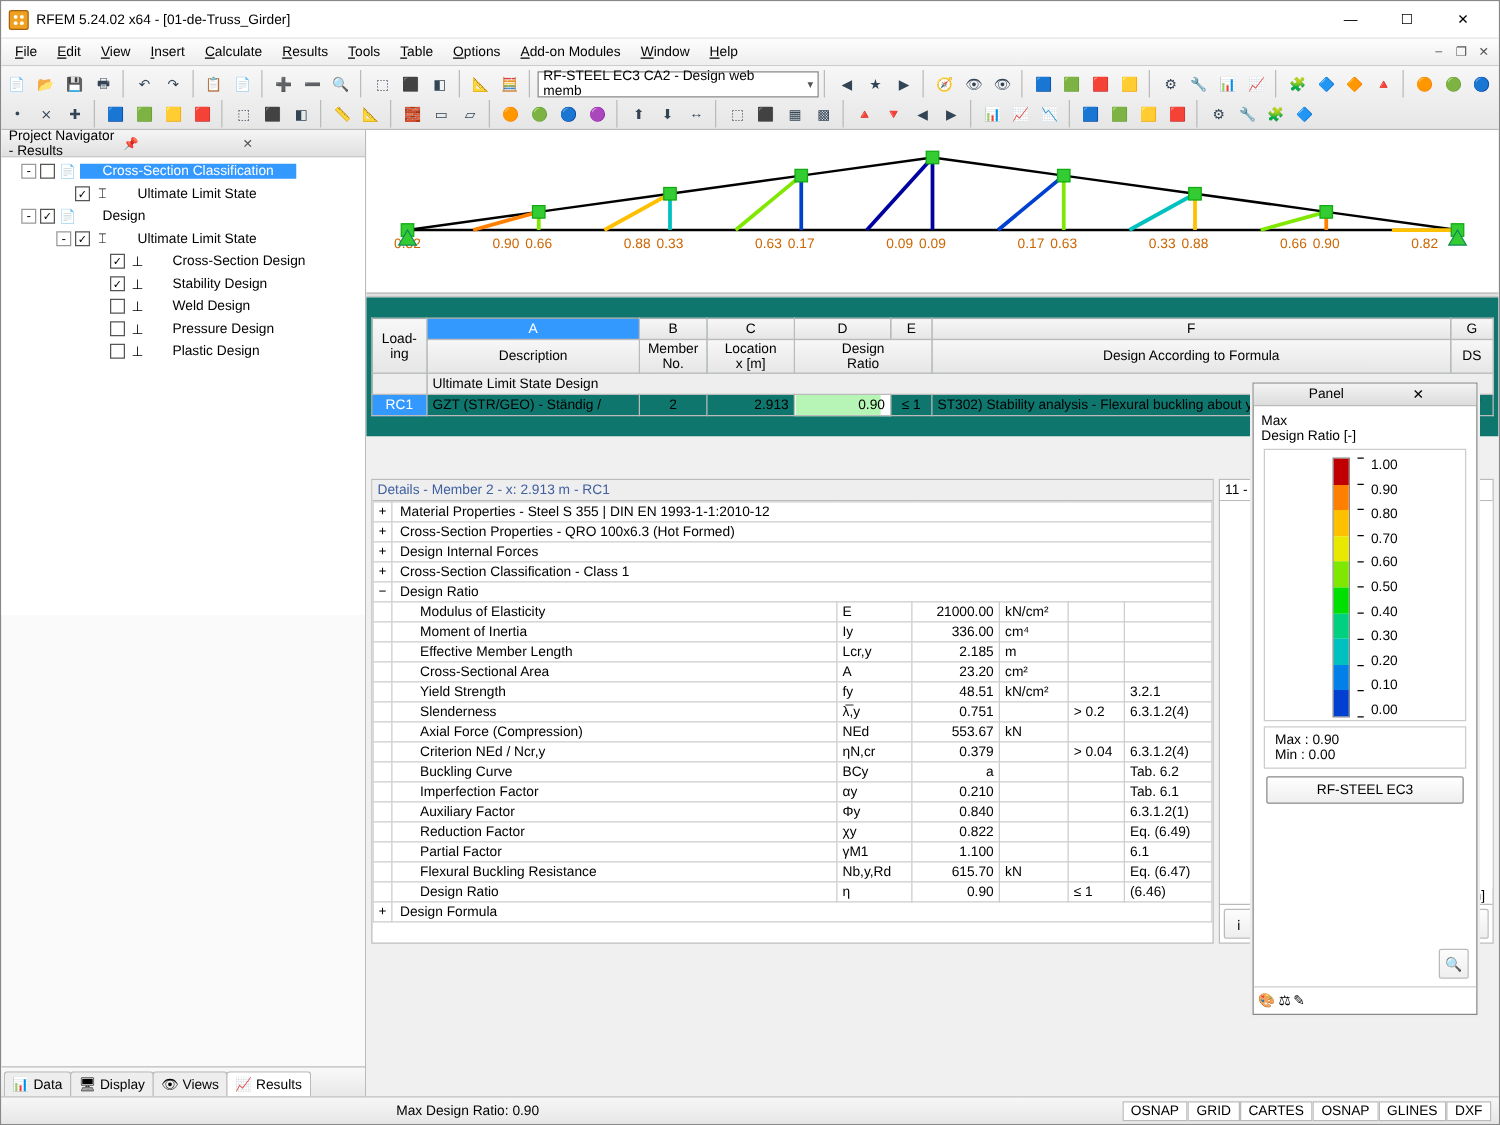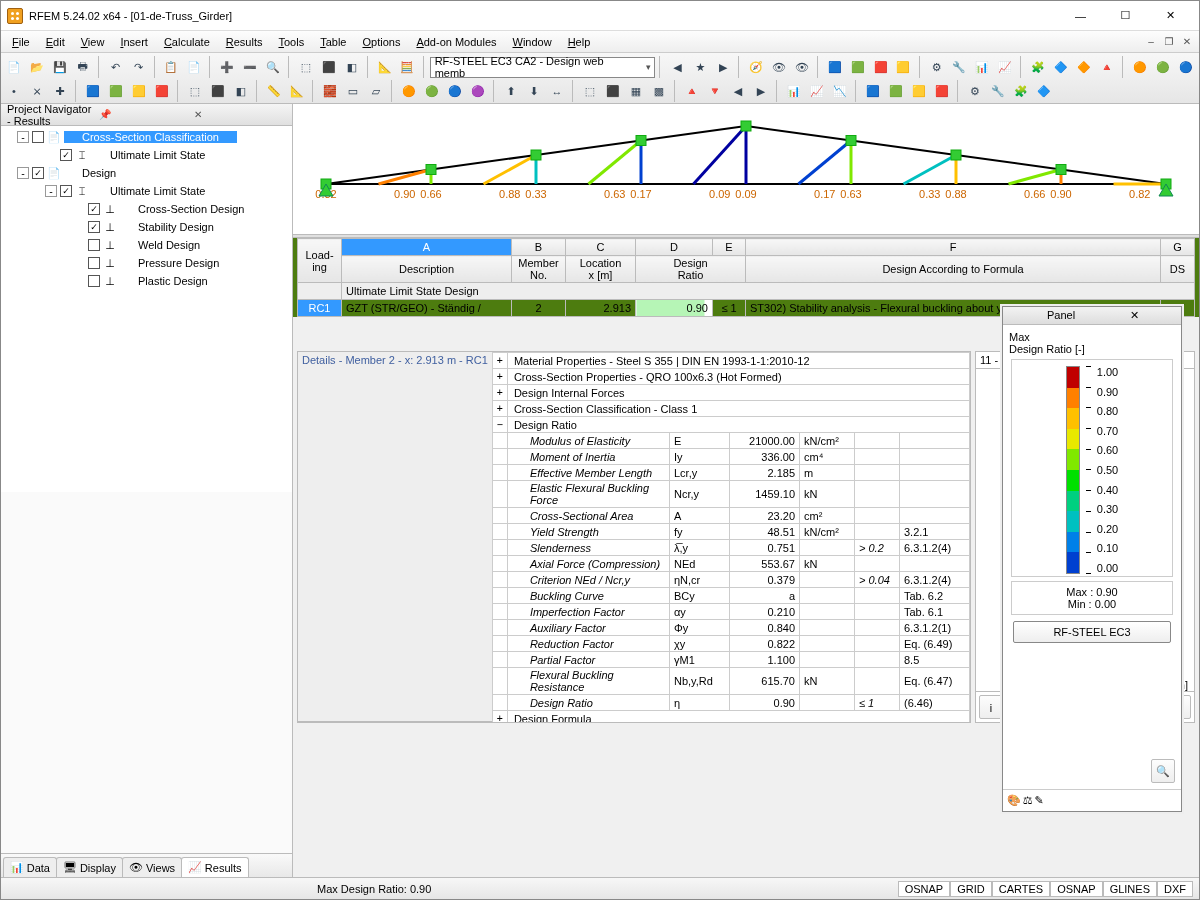--- a/index.html
+++ b/index.html
@@ -33,56 +33,56 @@
 .tico{width:14px;height:12px;display:flex;align-items:center;justify-content:center;}
 .tlabel{white-space:nowrap;padding:0 18px;}
 .tlabel.sel{background:#3399ff;color:#fff;}
 .nav-tabs{height:24px;background:linear-gradient(#f9f9f9,#e8e8e8);border-top:1px solid #bbb;display:flex;align-items:flex-end;padding:0 2px;}
 .nav-tab{padding:3px 6px;border:1px solid #bbb;border-bottom:none;margin-right:-1px;background:#eee;display:flex;align-items:center;gap:3px;border-radius:3px 3px 0 0;}
 .nav-tab.active{background:#fff;}
 .center{flex:1;display:flex;flex-direction:column;overflow:hidden;background:#f0f0f0;}
 .viewhdr{padding:4px 8px;color:#000;line-height:13px;background:#fff;}
 .trussview{height:130px;background:#fff;overflow:hidden;}
 .split-h{height:4px;background:#e0e0e0;border-top:1px solid #bbb;border-bottom:1px solid #bbb;cursor:row-resize;}
-.grid-area{background:#4d7c0f;padding:0 4px;}
+.grid-area{background:#0f766e;padding:16px 4px;}
 table.grid{border-collapse:collapse;width:100%;}
 table.grid th,table.grid td{border:1px solid #bbb;padding:1px 4px;height:17px;text-align:center;}
 table.grid th{background:linear-gradient(#f7f7f7,#e6e6e6);font-weight:normal;}
 th.colletter{background:#3399ff !important;color:#fff;}
 td.rcsel{background:#3399ff;color:#fff;}
 td.bar{background:linear-gradient(to right,#b6f5b6 0%,#b6f5b6 90%,#fff 90%);}
 .details-row{display:flex;gap:4px;height:380px;padding:4px;overflow:hidden;}
-.details-panel{flex:1;border:1px solid #bbb;background:#fff;display:flex;flex-direction:row;overflow:hidden;}
+.details-panel{flex:1;border:1px solid #bbb;background:#fff;display:flex;flex-direction:column;overflow:hidden;}
 .details-title{background:#eee;padding:2px 4px;color:#4060a0;border-bottom:1px solid #bbb;}
 .details-scroll{flex:1;overflow-y:scroll;}
 table.det{border-collapse:collapse;width:100%;}
 table.det td{border:1px solid #ccc;padding:1px 4px;height:16px;}
 table.det td.exp{width:14px;text-align:center;border:1px solid #ccc;font-family:monospace;font-size:10px;}
 table.det td.lbl{padding-left:6px;}
-table.det td.sub{padding-left:22px;font-style:italic;}
+table.det td.sub{padding-left:22px;}
 table.det td.sym{width:60px;}
 table.det td.val{width:70px;text-align:right;}
 table.det td.un{width:55px;}
-table.det td.cmp{width:45px;font-style:italic;}
+table.det td.cmp{width:45px;}
 table.det td.ref{width:70px;}
 .cs-panel{width:220px;border:1px solid #bbb;background:#fff;display:flex;flex-direction:column;}
 .cs-title{padding:2px 4px;border-bottom:1px solid #bbb;}
 .cs-draw{flex:1;position:relative;display:flex;align-items:center;justify-content:center;background:#fff;}
 .cs-unit{text-align:right;padding:0 6px;color:#000;}
 .cs-bot{display:flex;gap:2px;padding:3px;justify-content:space-between;border-top:1px solid #bbb;}
 .cs-botbtn{width:24px;height:24px;border:1px solid #bbb;background:linear-gradient(#fdfdfd,#eee);border-radius:2px;display:flex;align-items:center;justify-content:center;}
 .right-panel{width:180px;border:1px solid #888;background:#fff;position:absolute;right:18px;top:306px;box-shadow:0 0 0 2px #eee;}
 .right-panel .rp-title{background:linear-gradient(#f3f3f3,#ddd);padding:2px 6px;border-bottom:1px solid #bbb;display:flex;}
 .right-panel .rp-title span{flex:1;padding-left:38px;}
 .right-panel .rp-body{padding:6px;}
 .scale-box{border:1px solid #ccc;margin:4px 2px;padding:6px 6px 2px 6px;display:flex;justify-content:center;}
 .scale{display:flex;align-items:flex-start;gap:6px;}
 .scale-bar{width:14px;height:208px;display:flex;flex-direction:column;border:1px solid #888;}
 .scale-seg{flex:1;}
-.mm-box{border:1px solid #ccc;margin:2px;padding:4px 8px;text-align:center;}
+.mm-box{border:1px solid #ccc;margin:2px;padding:4px 8px;}
 .rp-btn{display:block;margin:6px 4px;width:calc(100% - 8px);padding:4px;border:1px solid #888;background:linear-gradient(#fff,#eee);border-radius:2px;text-align:center;}
 .rp-footer{display:flex;justify-content:space-between;padding:4px;border-top:1px solid #ccc;}
 .statusbar{height:22px;background:linear-gradient(#f7f7f7,#e6e6e6);border-top:1px solid #bbb;display:flex;align-items:center;padding:0 6px;gap:6px;}
 .statusbar .seg{border:1px solid #bbb;padding:1px 6px;background:#fff;}
 .status-mid{flex:1;text-align:left;padding-left:310px;}
 </style>
 </head>
 <body>
 
 <div class="titlebar">
@@ -611,29 +611,20 @@
                   <td class="exp"></td>
                   <td class="sub">Effective Member Length</td>
                   <td class="sym">Lcr,y</td>
                   <td class="val">2.185</td>
                   <td class="un">m</td>
                   <td class="cmp"></td>
                   <td class="ref"></td>
                 </tr>
                 <tr>
                   <td class="exp"></td>
-                  <td class="sub">Elastic Flexural Buckling Force</td>
-                  <td class="sym">Ncr,y</td>
-                  <td class="val">1459.10</td>
-                  <td class="un">kN</td>
-                  <td class="cmp"></td>
-                  <td class="ref"></td>
-                </tr>
-                <tr>
-                  <td class="exp"></td>
                   <td class="sub">Cross-Sectional Area</td>
                   <td class="sym">A</td>
                   <td class="val">23.20</td>
                   <td class="un">cm²</td>
                   <td class="cmp"></td>
                   <td class="ref"></td>
                 </tr>
                 <tr>
                   <td class="exp"></td>
                   <td class="sub">Yield Strength</td>
@@ -706,21 +697,21 @@
                   <td class="cmp"></td>
                   <td class="ref">Eq. (6.49)</td>
                 </tr>
                 <tr>
                   <td class="exp"></td>
                   <td class="sub">Partial Factor</td>
                   <td class="sym">γM1</td>
                   <td class="val">1.100</td>
                   <td class="un"></td>
                   <td class="cmp"></td>
-                  <td class="ref">8.5</td>
+                  <td class="ref">6.1</td>
                 </tr>
                 <tr>
                   <td class="exp"></td>
                   <td class="sub">Flexural Buckling Resistance</td>
                   <td class="sym">Nb,y,Rd</td>
                   <td class="val">615.70</td>
                   <td class="un">kN</td>
                   <td class="cmp"></td>
                   <td class="ref">Eq. (6.47)</td>
                 </tr>

